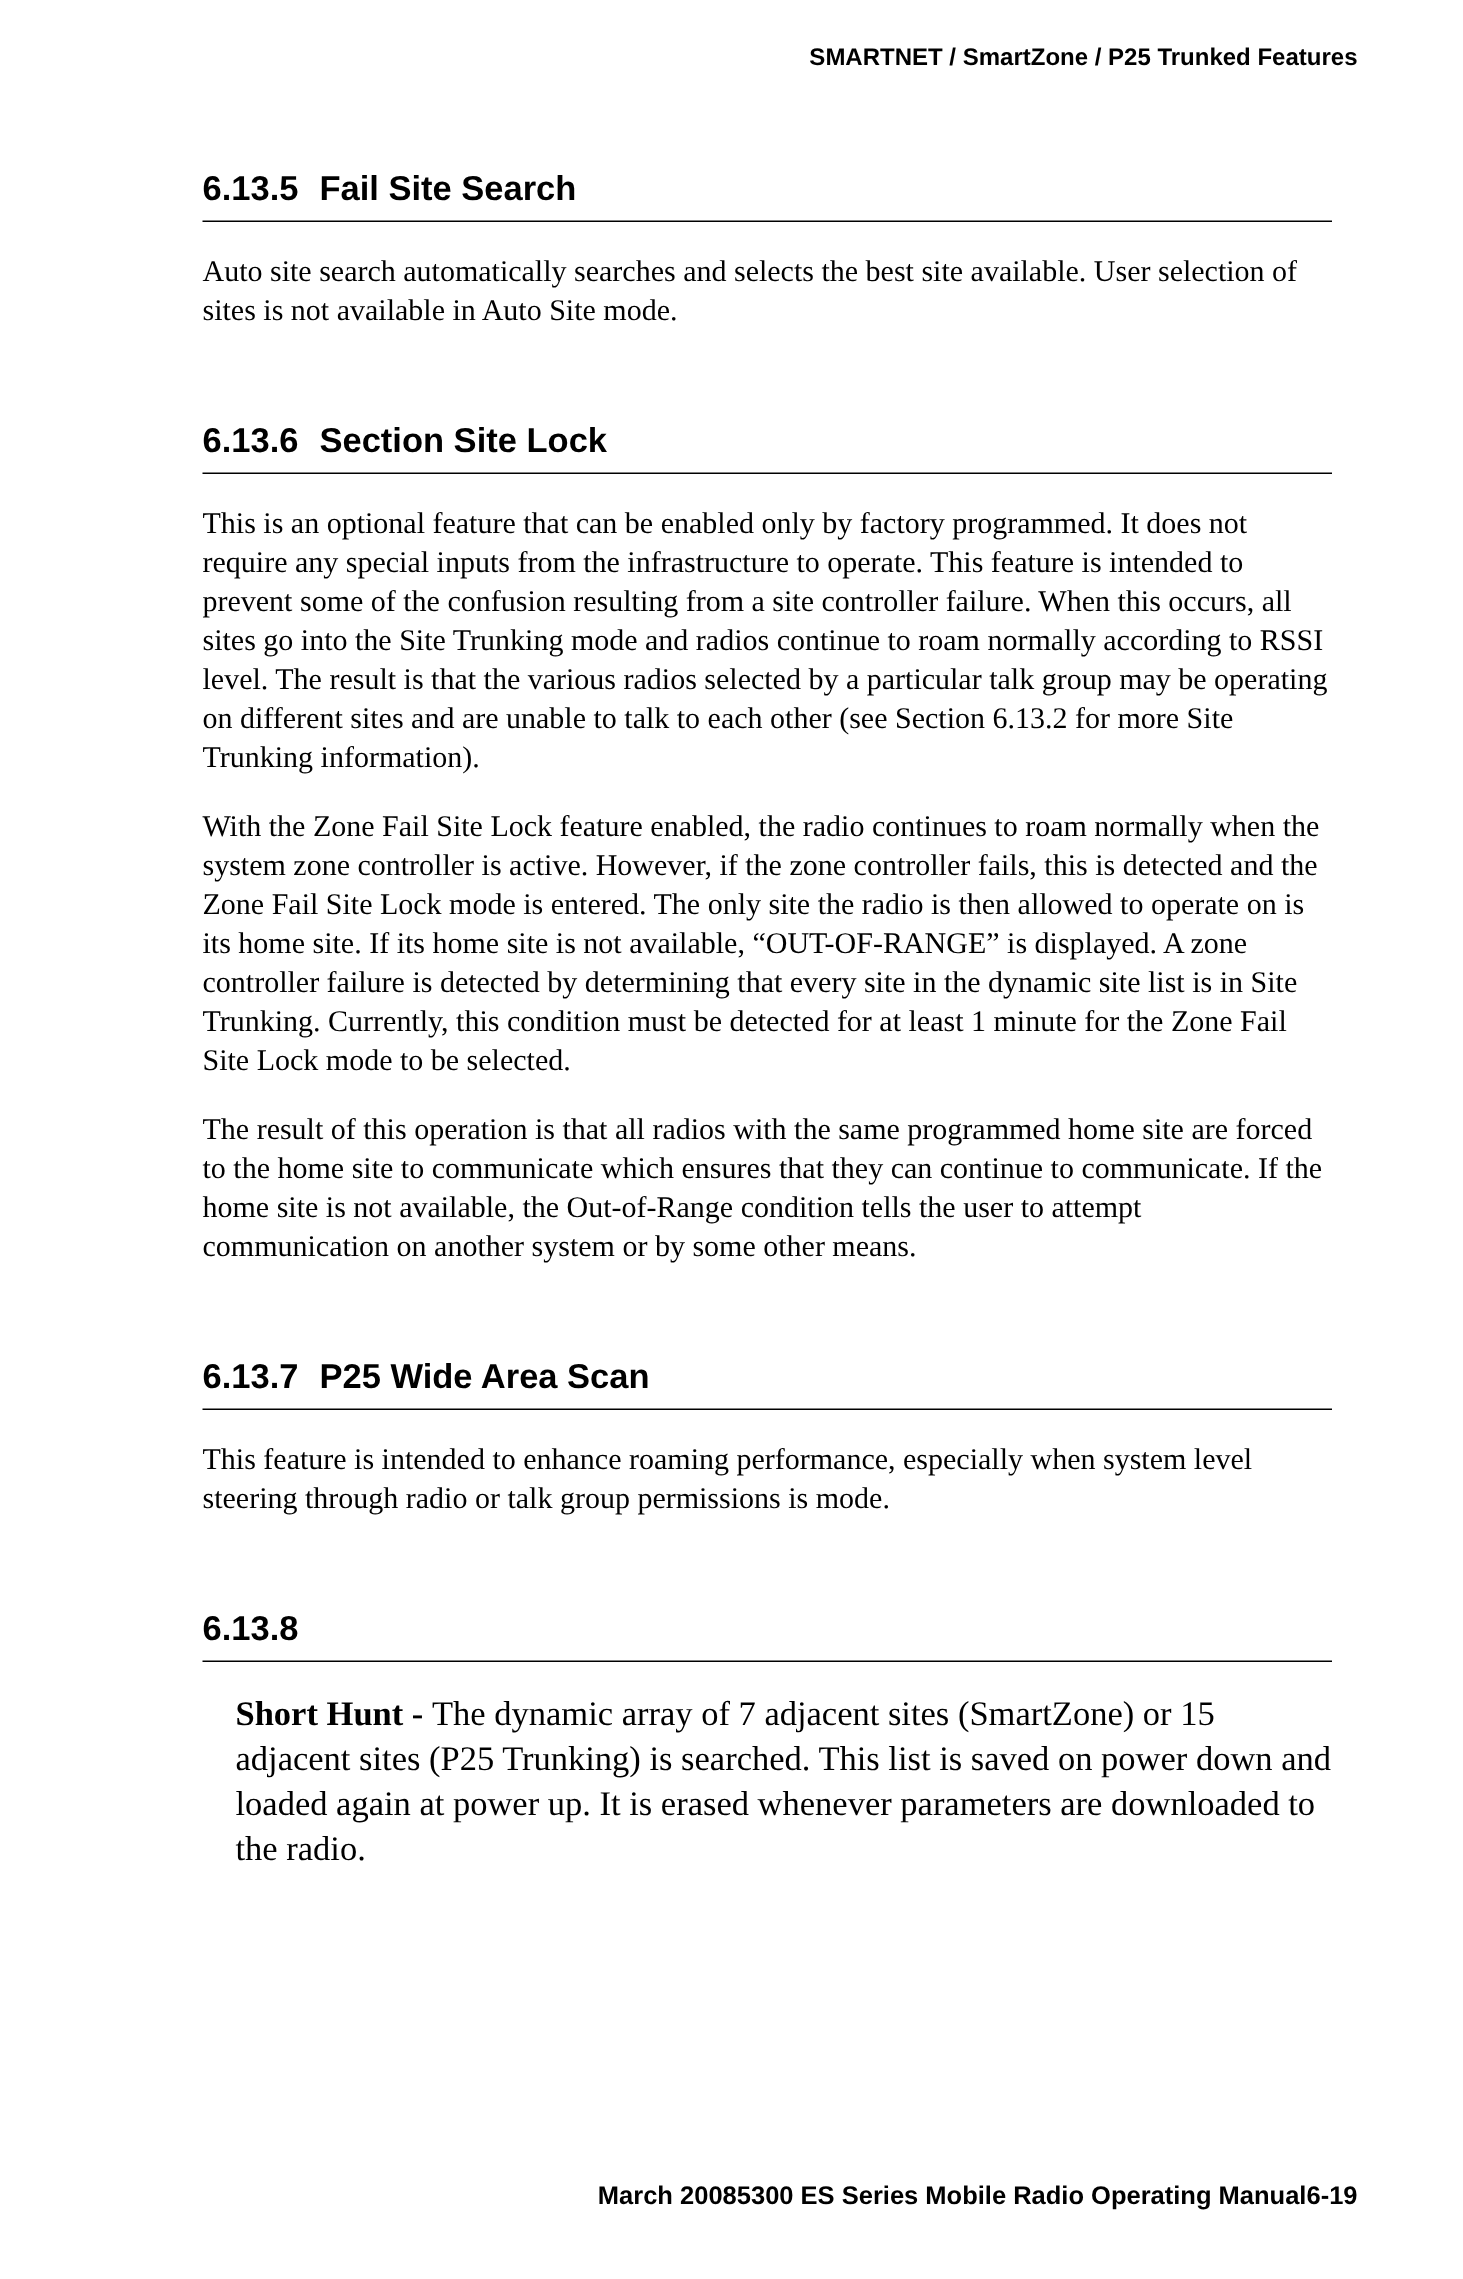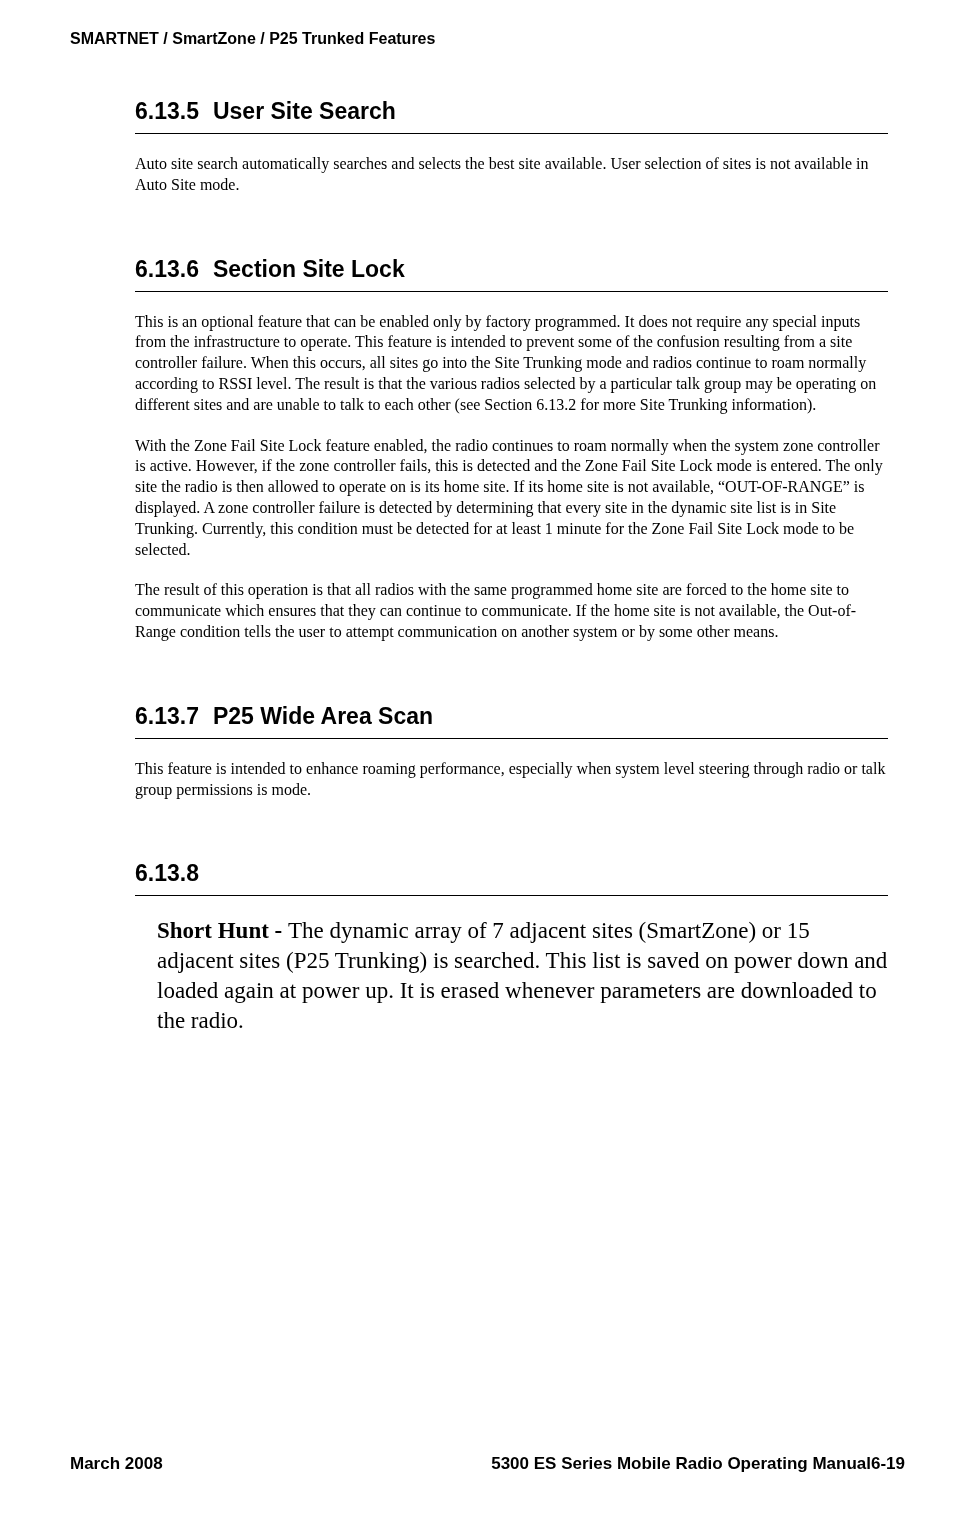--- a/index.html
+++ b/index.html
@@ -12,42 +12,42 @@
       background: #ffffff;
       width: 975px;
       height: 1519px;
       position: relative;
       padding: 30px 70px 45px 70px;
     }
     .header-text {
       font-family: Arial, Helvetica, sans-serif;
       font-weight: bold;
       font-size: 16px;
-      text-align: left;
-      margin-bottom: 50px;
+      text-align: right;
+      margin-bottom: 64px;
     }
     .content {
       margin-left: 65px;
       margin-right: 17px;
     }
     .section-heading {
       font-family: Arial, Helvetica, sans-serif;
       font-weight: bold;
       font-size: 23px;
       margin-bottom: 8px;
       display: flex;
       gap: 14px;
     }
     .section-divider {
       border: none;
       border-top: 1.5px solid #000;
       margin-bottom: 20px;
     }
     .body-text {
-      font-size: 16px;
+      font-size: 20px;
       line-height: 1.3;
       margin-bottom: 20px;
       text-align: left;
     }
     .section-block {
       margin-bottom: 60px;
     }
     .indent-block {
       margin-left: 22px;
       font-size: 23px;
@@ -56,40 +56,40 @@
     }
     .hunt-label {
       font-weight: bold;
     }
     .footer {
       position: absolute;
       bottom: 45px;
       left: 70px;
       right: 70px;
       display: flex;
-      justify-content: space-between;
+      justify-content: flex-end;
       font-family: Arial, Helvetica, sans-serif;
       font-weight: bold;
       font-size: 17px;
     }
     .footer-right {
       display: flex;
     }
   </style>
 </head>
 <body>
 
 <div class="header-text">SMARTNET / SmartZone / P25 Trunked Features</div>
 
 <div class="content">
 
   <div class="section-block">
     <div class="section-heading">
       <span>6.13.5</span>
-      <span>User Site Search</span>
+      <span>Fail Site Search</span>
     </div>
     <hr class="section-divider">
     <p class="body-text">Auto site search automatically searches and selects the best site available. User selection of sites is not available in Auto Site mode.</p>
   </div>
 
   <div class="section-block">
     <div class="section-heading">
       <span>6.13.6</span>
       <span>Section Site Lock</span>
     </div>

